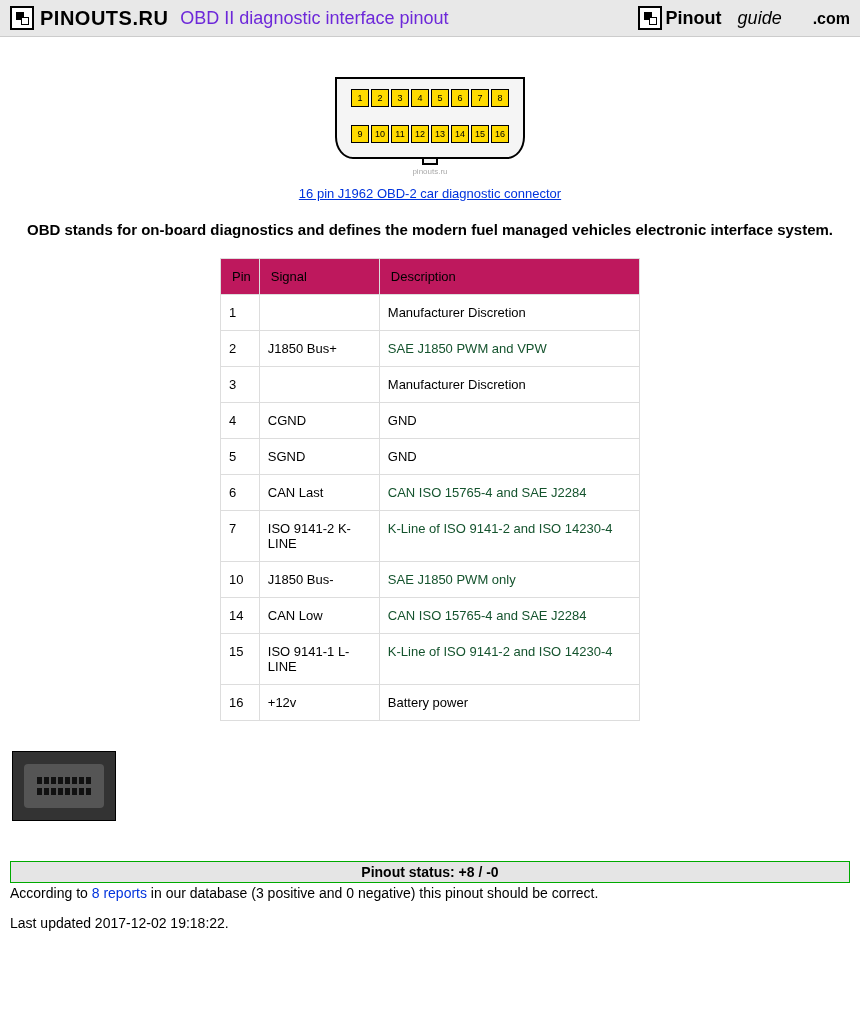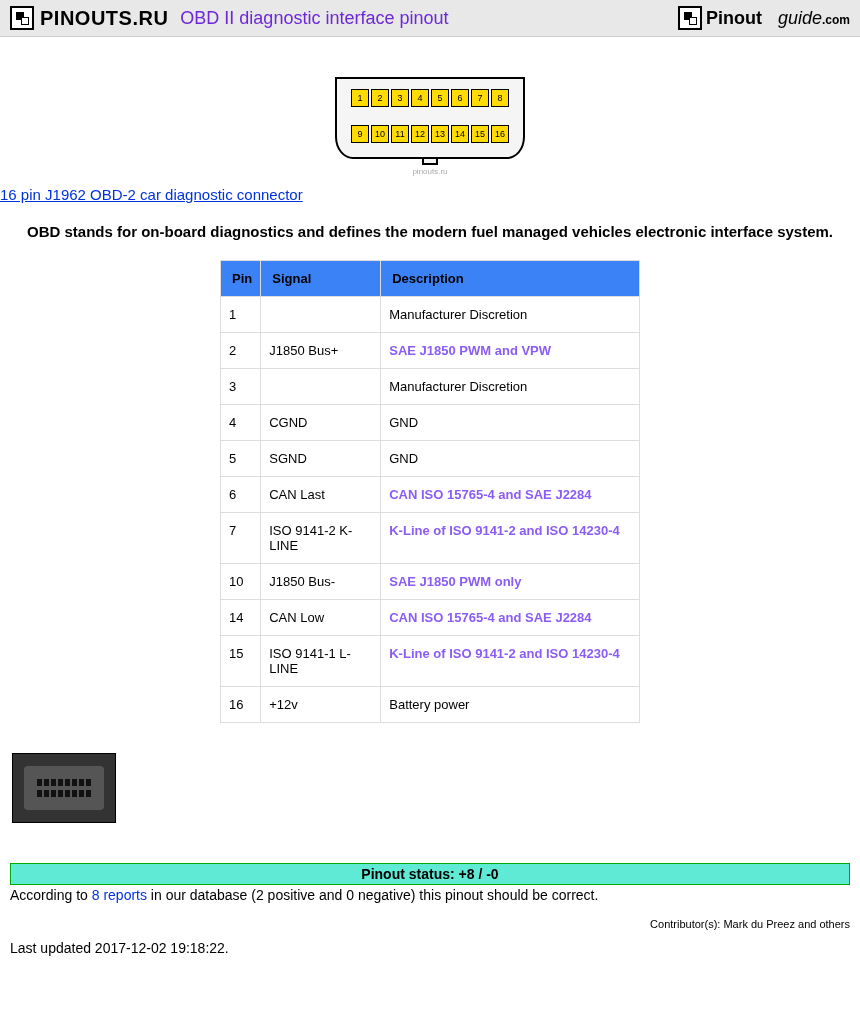--- a/index.html
+++ b/index.html
@@ -51,21 +51,21 @@
     font-size: 18px;
     color: #6d28d9;
     margin-left: 6px;
   }
   .header-right { display: flex; align-items: center; gap: 4px; }
   .pg-logo {
     font-size: 18px;
     font-weight: bold;
   }
   .pg-logo .guide { font-style: italic; font-weight: normal; margin-left: 16px; }
-  .pg-logo .com { font-size: 12px; }
+  .pg-logo .com { font-size: 16px; margin-left: 31px; }
   .diagram-wrap {
     text-align: center;
     margin: 40px auto 10px;
   }
   .obd-conn {
     display: inline-block;
     padding: 10px 14px 14px;
     background: #f5f5f5;
     border: 2px solid #000;
     border-radius: 0 0 18px 18px / 0 0 22px 22px;
@@ -90,48 +90,49 @@
     border-top: none;
     margin: 0 auto;
   }
   .conn-watermark {
     font-size: 8px;
     color: #aaa;
     margin-top: 2px;
   }
   .diagram-link {
     display: block;
+    text-align: center;
     color: #0033dd;
     margin: 10px auto 20px;
-    font-size: 15px;
+    font-size: 13px;
   }
   .intro {
     font-weight: bold;
     font-size: 15px;
     padding: 0 12px;
     margin-bottom: 20px;
     text-align: center;
   }
   .pinout-table {
     border-collapse: collapse;
     margin: 0 auto 30px;
     width: 420px;
     font-size: 13px;
   }
   .pinout-table th, .pinout-table td {
     border: 1px solid #ddd;
     padding: 10px 8px;
     text-align: left;
     vertical-align: top;
   }
-  .pinout-table th { font-weight: bold; background: #3b82f6; padding-left: 11px; }
+  .pinout-table th { font-weight: normal; background: #be185d; padding-left: 11px; }
   .col-pin { width: 36px; }
   .col-signal { width: 120px; text-align: justify; }
   .col-desc { }
-  .pinout-table a { color: #8b5cf6; text-decoration: none; font-weight: bold; }
+  .pinout-table a { color: #14532d; text-decoration: none; }
   .photo {
     width: 104px; height: 70px;
     background: #333;
     display: flex;
     align-items: center;
     justify-content: center;
     margin: 0 0 40px 12px;
     border: 1px solid #000;
     position: relative;
   }
@@ -142,21 +143,21 @@
     position: relative;
     display: flex;
     flex-direction: column;
     justify-content: center;
     gap: 4px;
     padding: 6px;
   }
   .photo-pins { display: flex; gap: 2px; justify-content: center; }
   .photo-pin { width: 5px; height: 7px; background: #111; }
   .status-bar {
-    background: #5eead4;
+    background: #e5e5e5;
     border: 1px solid #00aa00;
     text-align: center;
     font-weight: bold;
     font-size: 14px;
     padding: 2px 0;
     margin: 0 10px 2px;
   }
   .status-text {
     padding: 0 10px;
     font-size: 14px;
@@ -309,19 +310,18 @@
         <span class="photo-pin"></span>
         <span class="photo-pin"></span>
         <span class="photo-pin"></span>
         <span class="photo-pin"></span>
     </div>
   </div>
 </div>
 
 <div class="status-bar">Pinout status: +8 / -0</div>
 <div class="status-text">
-  <span>According to </span><a href="#">8 reports</a><span> in our database (2 positive and 0 negative) this pinout should be correct.</span>
+  <span>According to </span><a href="#">8 reports</a><span> in our database (3 positive and 0 negative) this pinout should be correct.</span>
 </div>
 
 <div class="footer-right">
-  <div>Contributor(s): Mark du Preez and others</div>
 </div>
 <div class="last-updated">Last updated 2017-12-02 19:18:22.</div>
 
 </body></html>

